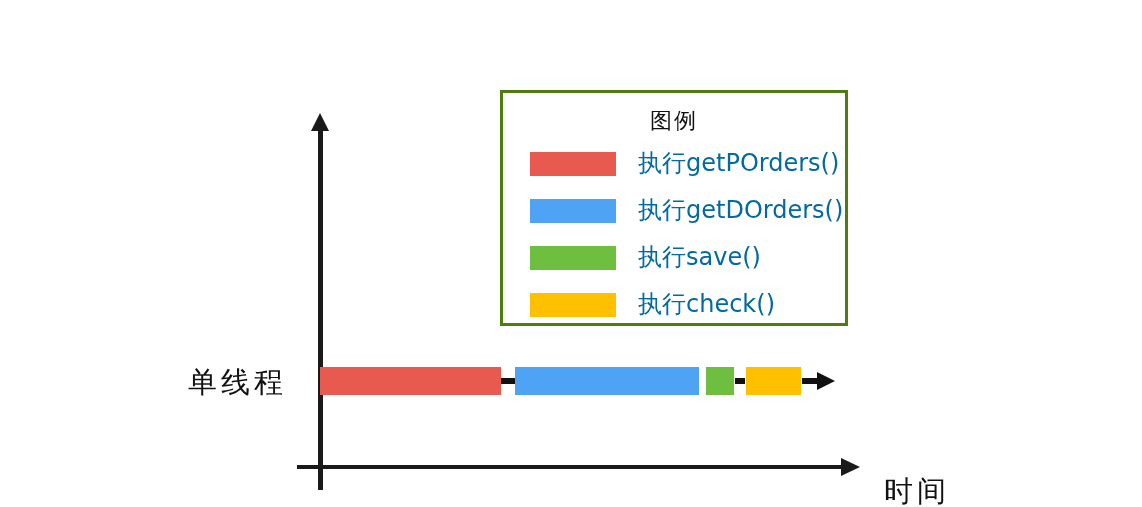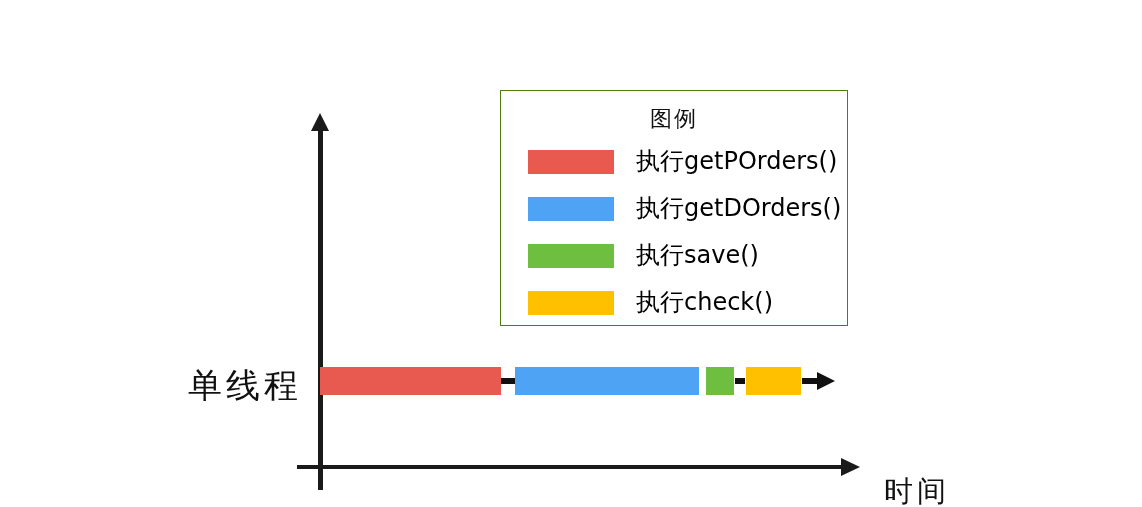--- a/index.html
+++ b/index.html
@@ -68,21 +68,21 @@
     letter-spacing: 4px;
     white-space: nowrap;
   }
   #x-axis-label {
     left: 884px;
     top: 472px;
   }
   #thread-label {
     left: 188px;
     top: 363px;
-    font-size: 34px;
+    font-size: 29px;
     letter-spacing: 4px;
   }
 
   
   #timeline {
     position: absolute;
     left: 0;
     top: 0;
     width: 100%;
     height: 100%;
@@ -110,21 +110,21 @@
     border-left: 18px solid #111111;
   }
 
   
   #legend {
     position: absolute;
     left: 500px;
     top: 90px;
     width: 348px;
     height: 236px;
-    border: 1px solid #4d7c0f;
+    border: 3px solid #4d7c0f;
     background: #ffffff;
     box-sizing: border-box;
   }
   #legend-title {
     position: absolute;
     left: 0;
     top: 13px;
     width: 100%;
     text-align: center;
     font-size: 22px;
@@ -142,21 +142,21 @@
     left: 0;
     top: 2px;
     width: 86px;
     height: 24px;
   }
   .legend-text {
     position: absolute;
     left: 108px;
     top: -3px;
     font-size: 24px;
-    color: #000000;
+    color: #0369a1;
     white-space: nowrap;
   }
 </style>
 </head>
 <body>
 
 <div id="canvas">
 
   <div id="y-axis-line" class="axis-line"></div>
   <div id="y-axis-arrow" class="arrow-up"></div>

